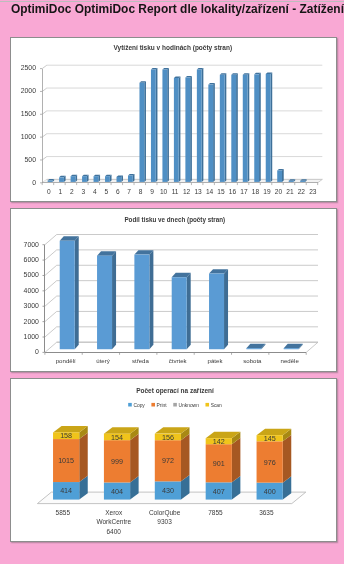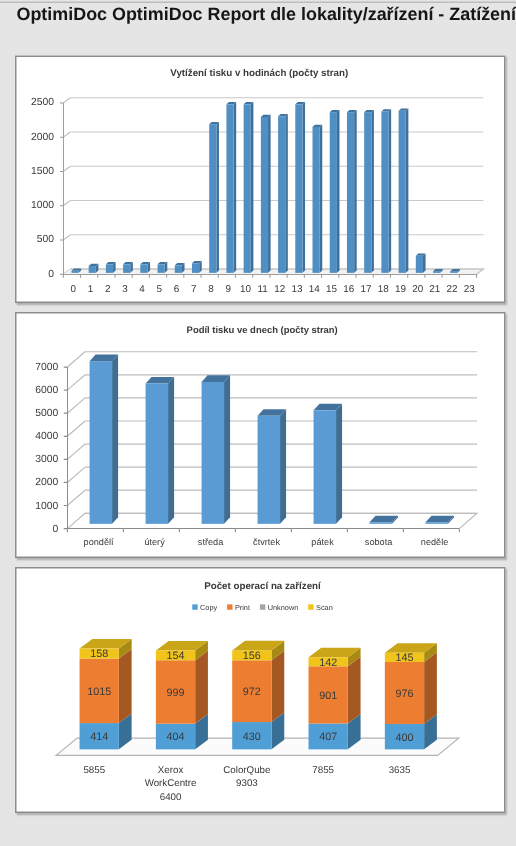--- a/index.html
+++ b/index.html
@@ -1,18 +1,18 @@
 <!DOCTYPE html>
 <html><head>
 <meta charset="utf-8">
 <title>OptimiDoc Report</title>
 <style>
   html,body{margin:0;padding:0;background:#ffffff;}
   body{width:344px;height:564px;overflow:hidden;font-family:"Liberation Sans",sans-serif;color:#1a1a1a;}
-  #page{position:relative;width:344px;height:564px;background:#e5e5e5;}
+  #page{position:relative;width:344px;height:564px;background:#f9a8d4;}
   .topline{position:absolute;left:0;top:1px;width:344px;height:1px;background:#bdbdbd;}
   #report-title{position:absolute;left:11px;top:2.8px;font-size:11.95px;font-weight:bold;color:#161616;white-space:nowrap;line-height:12px;}
   .panel{position:absolute;left:10px;width:327px;border:1px solid #8d8d8d;background:#fff;box-sizing:border-box;
          box-shadow:1.2px 1.2px 1.2px rgba(90,90,90,0.45);}
   #panel1{top:37px;height:165px;}
   #panel2{top:208px;height:164px;}
   #panel3{top:378px;height:164px;}
   .panel svg{display:block;}
   text{font-family:"Liberation Sans",sans-serif;fill:#3a3a3a;}
 </style>

